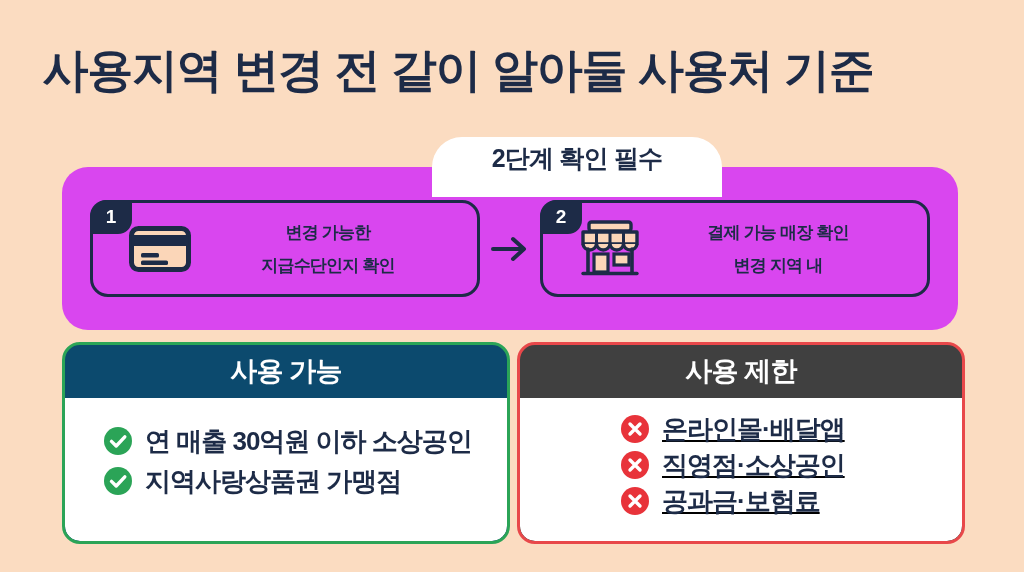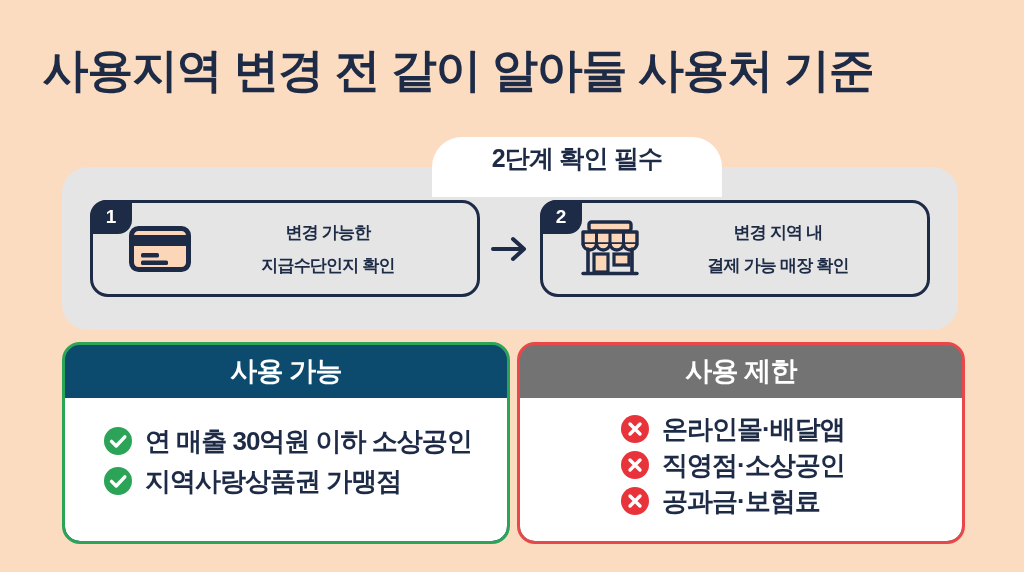--- a/index.html
+++ b/index.html
@@ -36,21 +36,21 @@
     white-space: nowrap;
   }
 
   
   #steps-card {
     position: absolute;
     left: 62px;
     top: 167px;
     width: 896px;
     height: 163px;
-    background: #e5e5e5;
+    background: #d946ef;
     border-radius: 26px;
   }
   
   #steps-tab {
     position: absolute;
     left: 370px;
     top: -30px;
     width: 290px;
     height: 60px;
     background: #FFFFFF;
@@ -132,21 +132,21 @@
   .panel {
     position: absolute;
     top: 342px;
     width: 448px;
     height: 202px;
     border-radius: 18px;
     box-sizing: border-box;
     overflow: hidden;
   }
   #panel-allowed    { left: 62px;  background: #0c4a6e; border: 3px solid #2BA457; }
-  #panel-restricted { left: 517px; background: #737373; border: 3px solid #E8484A; }
+  #panel-restricted { left: 517px; background: #404040; border: 3px solid #E8484A; }
 
   .panel-header {
     height: 53px;
     line-height: 53px;
     text-align: center;
     font-size: 27px;
     font-weight: 700;
     color: #FFFFFF;
     letter-spacing: -0.8px;
   }
@@ -161,21 +161,21 @@
     margin: 0;
     padding: 0;
     list-style: none;
   }
   .panel-item {
     display: flex;
     align-items: center;
     padding-left: 38px;
     margin-bottom: 6px;
   }
-  #panel-restricted .panel-item { padding-left: 100px; margin-bottom: 2px; }
+  #panel-restricted .panel-item { padding-left: 100px; margin-bottom: 2px; text-decoration: underline; }
   #panel-allowed   .panel-item:nth-child(1) { margin-top: 12px; }
   #panel-restricted .panel-item:nth-child(1) { margin-top: 0px; }
 
   .item-icon {
     flex: none;
     width: 30px;
     height: 30px;
     margin-right: 12px;
     display: block;
   }
@@ -239,22 +239,22 @@
           <path d="M11 31 V54 M55 31 V54" stroke="#1D2B47" stroke-width="3.6" stroke-linecap="round"></path>
 
           <rect x="17" y="36" width="14" height="18" fill="#FBD6B8" stroke="#1D2B47" stroke-width="3.2"></rect>
 
           <rect x="37" y="36" width="15" height="11" fill="#FBD6B8" stroke="#1D2B47" stroke-width="3.2"></rect>
 
           <path d="M6 55.5 H60" stroke="#1D2B47" stroke-width="3.4" stroke-linecap="round"></path>
         </svg>
       </div>
       <div class="step-text">
+        <div>결제 가능 매장 확인</div>
         <div>변경 지역 내</div>
-        <div>결제 가능 매장 확인</div>
       </div>
     </div>
 
   </div>
 
   <div class="panel" id="panel-allowed">
     <div class="panel-header">사용 가능</div>
     <div class="panel-body">
       <ul class="panel-list">
         <li class="panel-item">

